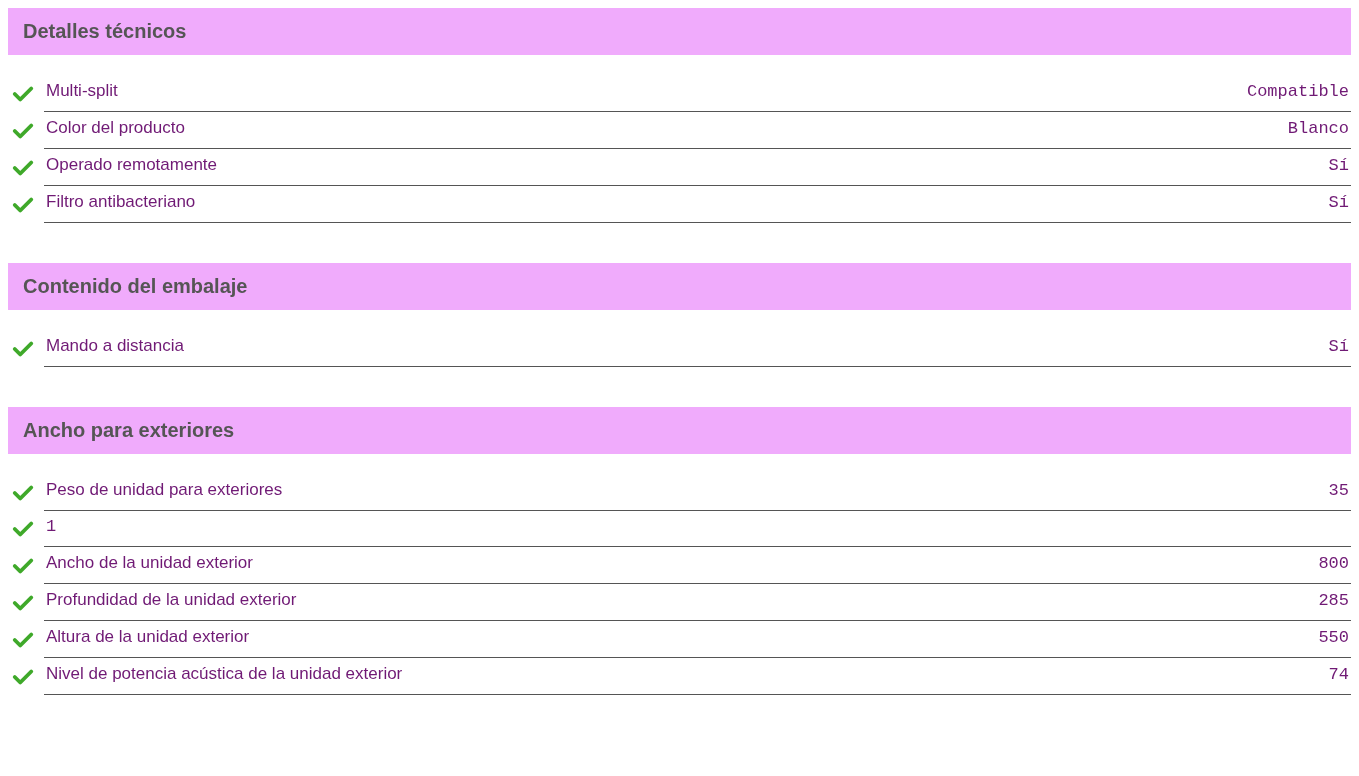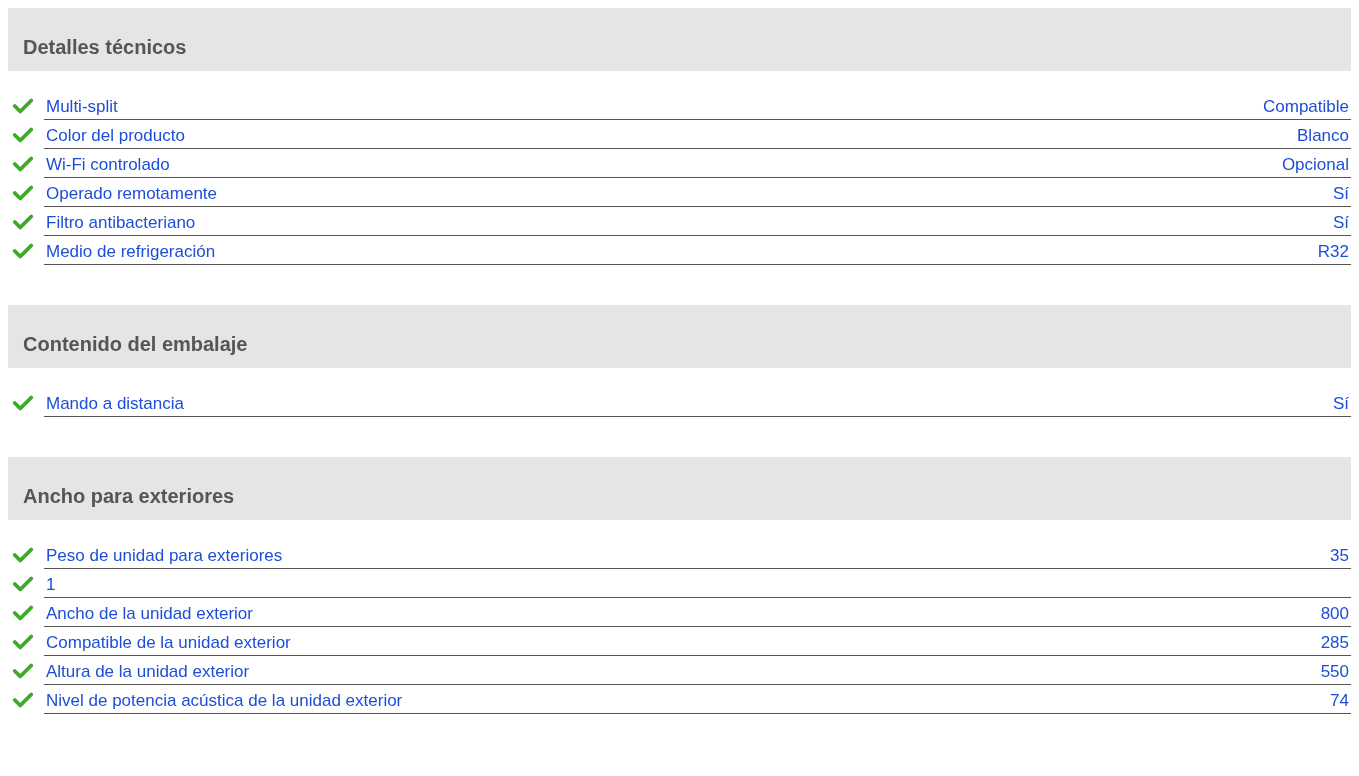--- a/index.html
+++ b/index.html
@@ -7,25 +7,25 @@
     font-family: "Trebuchet MS", "Lucida Sans Unicode", "Lucida Grande", sans-serif;
     background: #ffffff;
     color: #555;
     padding: 8px;
     width: 1359px;
   }
   .section {
     margin-bottom: 40px;
   }
   .section-header {
-    background: #e5e5e5;
+    background: #f0abfc;
     color: #555;
     font-size: 20px;
     font-weight: bold;
-    padding: 28px 15px 12px 15px;
+    padding: 12px 15px 12px 15px;
     margin-bottom: 20px;
   }
   .row {
     display: flex;
     align-items: center;
     position: relative;
     padding: 0 0 0 0;
     margin: 0;
   }
   .check-col {
@@ -41,29 +41,30 @@
     height: 22px;
     display: inline-block;
   }
   .check svg { display: block; }
   .line {
     flex: 1 1 auto;
     display: flex;
     justify-content: space-between;
     align-items: baseline;
     border-bottom: 1px solid #555;
-    padding: 6px 2px 2px 2px;
+    padding: 6px 2px 10px 2px;
     font-size: 17px;
-    color: #1d4ed8;
+    color: #701a75;
   }
   .label {
     text-align: left;
   }
   .value {
     text-align: center;
+    font-family: Liberation Mono, monospace;
   }
 </style>
 </head>
 <body>
 
 <div id="root">
     <div class="section">
       <div class="section-header">Detalles técnicos</div>
       <div class="row">
         <div class="check-col">
@@ -93,61 +94,35 @@
       </div>
       <div class="row">
         <div class="check-col">
           <span class="check">
             <svg viewBox="0 0 24 24" width="22" height="22">
               <path d="M3 12 L9 18 L21 6" fill="none" stroke="#3fa92a" stroke-width="4.2" stroke-linecap="round" stroke-linejoin="round"></path>
             </svg>
           </span>
         </div>
         <div class="line">
-          <span class="label">Wi-Fi controlado</span>
-          <span class="value">Opcional</span>
-        </div>
-      </div>
-      <div class="row">
-        <div class="check-col">
-          <span class="check">
-            <svg viewBox="0 0 24 24" width="22" height="22">
-              <path d="M3 12 L9 18 L21 6" fill="none" stroke="#3fa92a" stroke-width="4.2" stroke-linecap="round" stroke-linejoin="round"></path>
-            </svg>
-          </span>
-        </div>
-        <div class="line">
           <span class="label">Operado remotamente</span>
           <span class="value">Sí</span>
         </div>
       </div>
       <div class="row">
         <div class="check-col">
           <span class="check">
             <svg viewBox="0 0 24 24" width="22" height="22">
               <path d="M3 12 L9 18 L21 6" fill="none" stroke="#3fa92a" stroke-width="4.2" stroke-linecap="round" stroke-linejoin="round"></path>
             </svg>
           </span>
         </div>
         <div class="line">
           <span class="label">Filtro antibacteriano</span>
           <span class="value">Sí</span>
-        </div>
-      </div>
-      <div class="row">
-        <div class="check-col">
-          <span class="check">
-            <svg viewBox="0 0 24 24" width="22" height="22">
-              <path d="M3 12 L9 18 L21 6" fill="none" stroke="#3fa92a" stroke-width="4.2" stroke-linecap="round" stroke-linejoin="round"></path>
-            </svg>
-          </span>
-        </div>
-        <div class="line">
-          <span class="label">Medio de refrigeración</span>
-          <span class="value">R32</span>
         </div>
       </div>
     </div>
     <div class="section">
       <div class="section-header">Contenido del embalaje</div>
       <div class="row">
         <div class="check-col">
           <span class="check">
             <svg viewBox="0 0 24 24" width="22" height="22">
               <path d="M3 12 L9 18 L21 6" fill="none" stroke="#3fa92a" stroke-width="4.2" stroke-linecap="round" stroke-linejoin="round"></path>
@@ -202,21 +177,21 @@
       </div>
       <div class="row">
         <div class="check-col">
           <span class="check">
             <svg viewBox="0 0 24 24" width="22" height="22">
               <path d="M3 12 L9 18 L21 6" fill="none" stroke="#3fa92a" stroke-width="4.2" stroke-linecap="round" stroke-linejoin="round"></path>
             </svg>
           </span>
         </div>
         <div class="line">
-          <span class="label">Compatible de la unidad exterior</span>
+          <span class="label">Profundidad de la unidad exterior</span>
           <span class="value">285</span>
         </div>
       </div>
       <div class="row">
         <div class="check-col">
           <span class="check">
             <svg viewBox="0 0 24 24" width="22" height="22">
               <path d="M3 12 L9 18 L21 6" fill="none" stroke="#3fa92a" stroke-width="4.2" stroke-linecap="round" stroke-linejoin="round"></path>
             </svg>
           </span>

